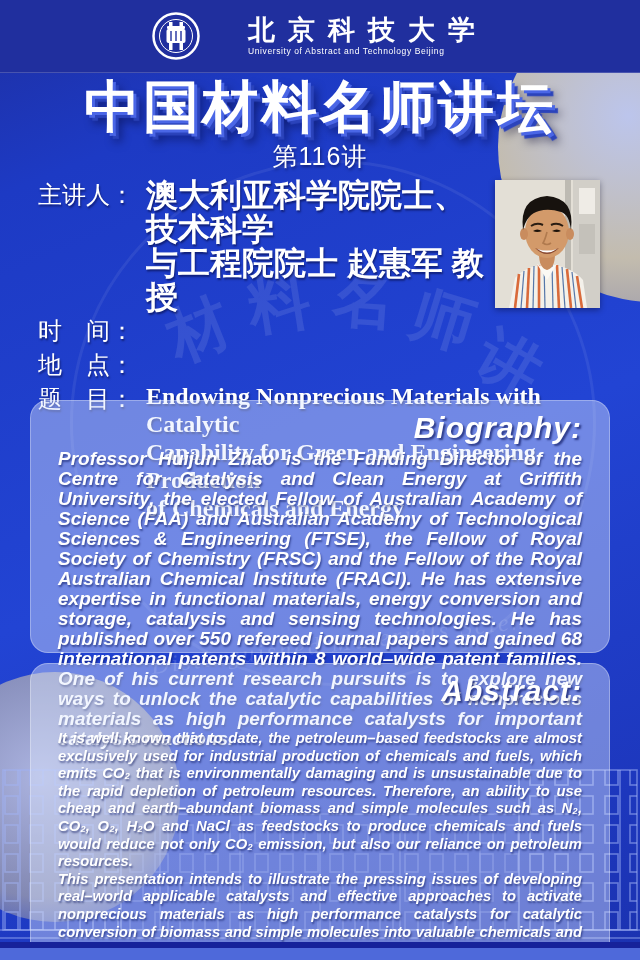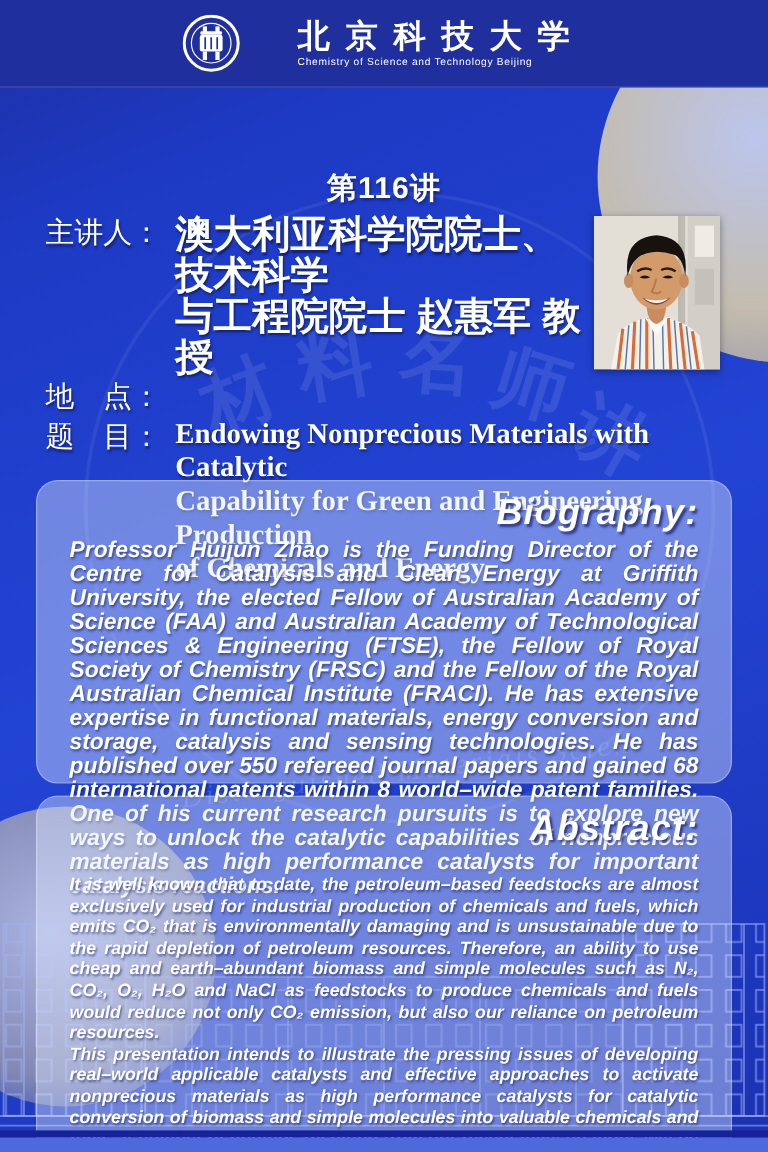--- a/index.html
+++ b/index.html
@@ -17,21 +17,21 @@
     border-bottom:1px solid rgba(255,255,255,.18);display:flex;align-items:center;justify-content:center;gap:12px;}
   .logo{width:48px;height:48px;flex:0 0 auto;}
   .uni-names{display:flex;flex-direction:column;align-items:flex-start;margin-left:36px;}
   .uni-cn{color:#fff;font-size:27px;font-weight:bold;letter-spacing:13px;line-height:30px;white-space:nowrap;}
   .uni-en{color:#fff;font-size:8.5px;letter-spacing:.6px;line-height:12px;white-space:nowrap;}
   
   .main-title{position:absolute;left:0;top:76px;width:640px;text-align:center;color:#fff;
     font-size:56px;font-weight:900;letter-spacing:3px;line-height:62px;white-space:nowrap;
     text-shadow:3px 3px 0 #4a66e6,6px 6px 1px #2b43bb,8px 9px 10px rgba(0,0,40,.55);}
   .session{position:absolute;left:0;top:140px;width:640px;text-align:center;color:#fff;
-    font-size:25px;font-weight:bold;letter-spacing:1px;text-shadow:1px 2px 3px rgba(0,0,40,.5);}
+    font-size:25px;font-weight:normal;letter-spacing:1px;text-shadow:1px 2px 3px rgba(0,0,40,.5);}
   
   .wm-ring{position:absolute;left:70px;top:160px;width:520px;height:520px;border-radius:50%;
     border:3px solid rgba(255,255,255,.07);pointer-events:none;}
   .wm-char{position:absolute;color:rgba(255,255,255,.10);font-weight:bold;font-size:62px;pointer-events:none;}
   .wm-arc-text{position:absolute;left:150px;top:630px;color:rgba(255,255,255,.14);
     font-family:"Liberation Serif",serif;font-style:italic;font-size:24px;transform:rotate(-7deg);
     letter-spacing:3px;pointer-events:none;white-space:nowrap;}
   
   .info{position:absolute;left:38px;top:178px;width:570px;color:#fff;}
   .info-row{display:flex;align-items:flex-start;}
@@ -114,35 +114,37 @@
       <rect x="27.5" y="10" width="3.5" height="5" fill="#fff"></rect>
       <rect x="14.5" y="17" width="19" height="14" rx="2" fill="#fff"></rect>
       <line x1="19" y1="19" x2="19" y2="29" stroke="#202f9e" stroke-width="1.4"></line>
       <line x1="24" y1="19" x2="24" y2="29" stroke="#202f9e" stroke-width="1.4"></line>
       <line x1="29" y1="19" x2="29" y2="29" stroke="#202f9e" stroke-width="1.4"></line>
       <rect x="17" y="31" width="3.5" height="7" fill="#fff"></rect>
       <rect x="27.5" y="31" width="3.5" height="7" fill="#fff"></rect>
     </svg>
     <div class="uni-names">
       <div class="uni-cn">北京科技大学</div>
-      <div class="uni-en">Chemistry of Science and Technology Beijing</div>
-    </div>
-  </div>
-
+      <div class="uni-en">University of Abstract and Technology Beijing</div>
+    </div>
+  </div>
+
+  <div class="main-title">中国材料名师讲坛</div>
   <div class="session">第116讲</div>
 
   <div class="info">
     <div class="info-row">
       <div class="info-label">主讲人：</div>
       <div class="info-value" style="max-width:350px;">
         <div>澳大利亚科学院院士、技术科学</div>
         <div>与工程院院士 赵惠军 教授</div>
       </div>
     </div>
     <div class="info-row">
+      <div class="info-label">时　间：</div>
     </div>
     <div class="info-row">
       <div class="info-label">地　点：</div>
     </div>
     <div class="info-row">
       <div class="info-label">题　目：</div>
       <div class="topic-lines">
         <div class="tl">Endowing Nonprecious Materials with Catalytic</div>
         <div class="tl">Capability for Green and Engineering Production</div>
         <div class="tl">of Chemicals and Energy</div>

